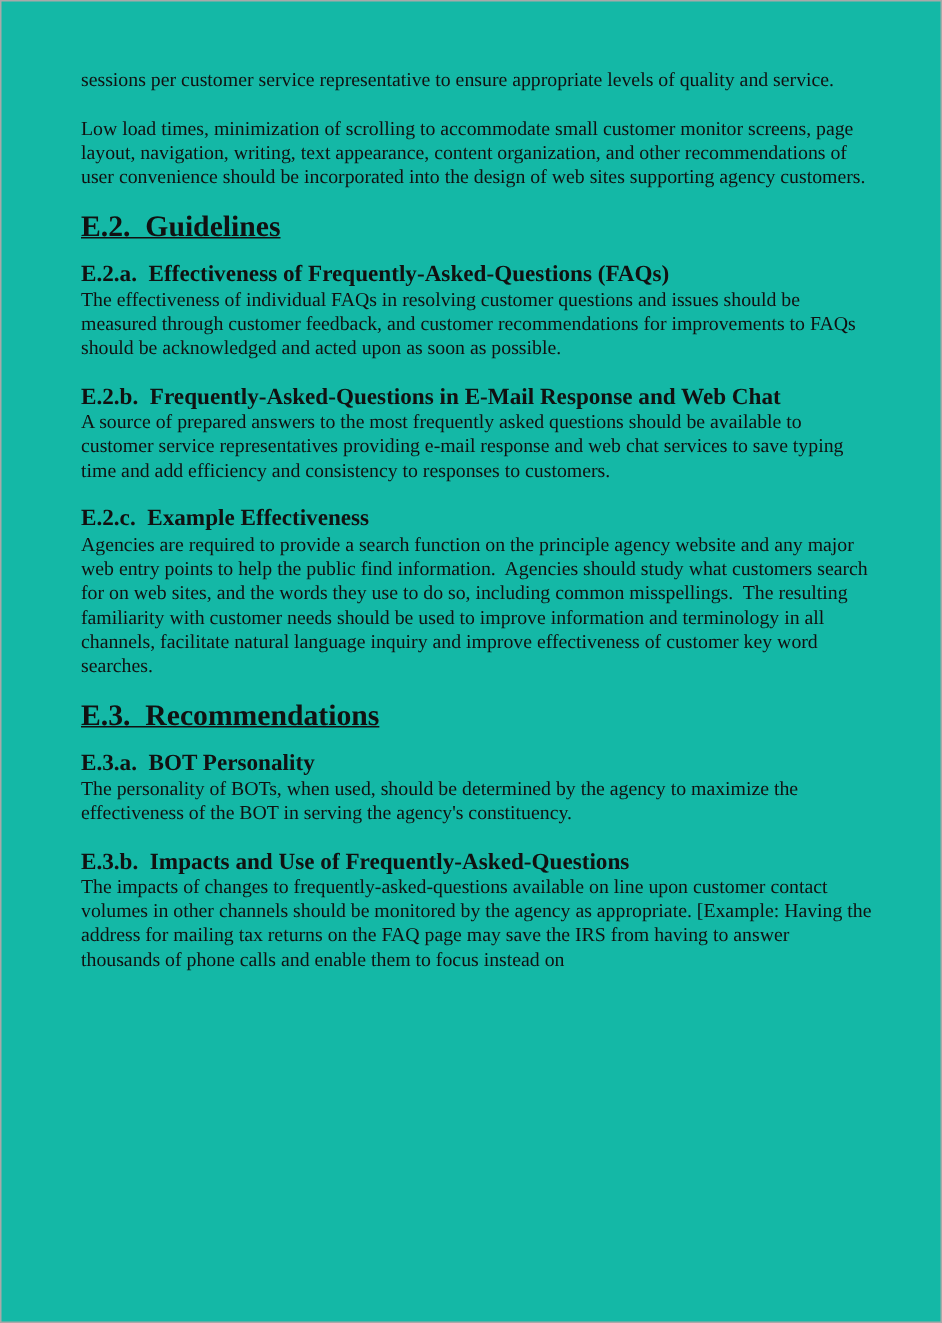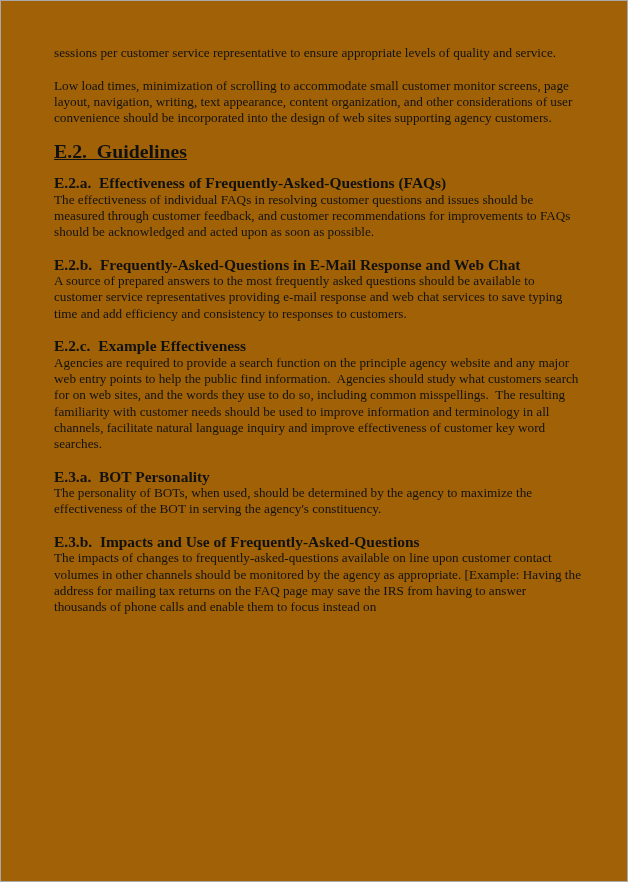--- a/index.html
+++ b/index.html
@@ -5,21 +5,21 @@
   html, body {
     margin: 0;
     padding: 0;
     background: #ffffff;
   }
   .page {
     position: relative;
     width: 626px;
     height: 880px;
     border: 1px solid #a9a9a9;
-    background: #a16207;
+    background: #14b8a6;
     box-sizing: content-box;
     overflow: hidden;
     font-family: "Liberation Serif", "DejaVu Serif", serif;
     color: #111111;
     text-decoration: underline;
   }
   .content {
     position: absolute;
     top: 44px;
     left: 53px;
@@ -55,33 +55,34 @@
   }
 </style>
 </head>
 <body>
 
 <div class="page">
   <div class="content">
 
     <p class="para">sessions per customer service representative to ensure appropriate levels of quality and service.</p>
 
-    <p class="para">Low load times, minimization of scrolling to accommodate small customer monitor screens, page layout, navigation, writing, text appearance, content organization, and other considerations of user convenience should be incorporated into the design of web sites supporting agency customers.</p>
+    <p class="para">Low load times, minimization of scrolling to accommodate small customer monitor screens, page layout, navigation, writing, text appearance, content organization, and other recommendations of user convenience should be incorporated into the design of web sites supporting agency customers.</p>
 
     <h2 class="heading-underline"><span class="ul">E.2.  Guidelines</span></h2>
 
     <h3 class="heading">E.2.a.  Effectiveness of Frequently-Asked-Questions (FAQs)</h3>
     <p class="para">The effectiveness of individual FAQs in resolving customer questions and issues should be measured through customer feedback, and customer recommendations for improvements to FAQs should be acknowledged and acted upon as soon as possible.</p>
 
     <h3 class="heading">E.2.b.  Frequently-Asked-Questions in E-Mail Response and Web Chat</h3>
     <p class="para">A source of prepared answers to the most frequently asked questions should be available to customer service representatives providing e-mail response and web chat services to save typing time and add efficiency and consistency to responses to customers.</p>
 
     <h3 class="heading">E.2.c.  Example Effectiveness</h3>
     <p class="para">Agencies are required to provide a search function on the principle agency website and any major web entry points to help the public find information.  Agencies should study what customers search for on web sites, and the words they use to do so, including common misspellings.  The resulting familiarity with customer needs should be used to improve information and terminology in all channels, facilitate natural language inquiry and improve effectiveness of customer key word searches.</p>
 
+    <h2 class="heading-underline"><span class="ul">E.3.  Recommendations</span></h2>
 
     <h3 class="heading">E.3.a.  BOT Personality</h3>
     <p class="para">The personality of BOTs, when used, should be determined by the agency to maximize the effectiveness of the BOT in serving the agency's constituency.</p>
 
     <h3 class="heading">E.3.b.  Impacts and Use of Frequently-Asked-Questions</h3>
     <p class="para">The impacts of changes to frequently-asked-questions available on line upon customer contact volumes in other channels should be monitored by the agency as appropriate. [Example: Having the address for mailing tax returns on the FAQ page may save the IRS from having to answer thousands of phone calls and enable them to focus instead on</p>
 
   </div>
 
 </div>

